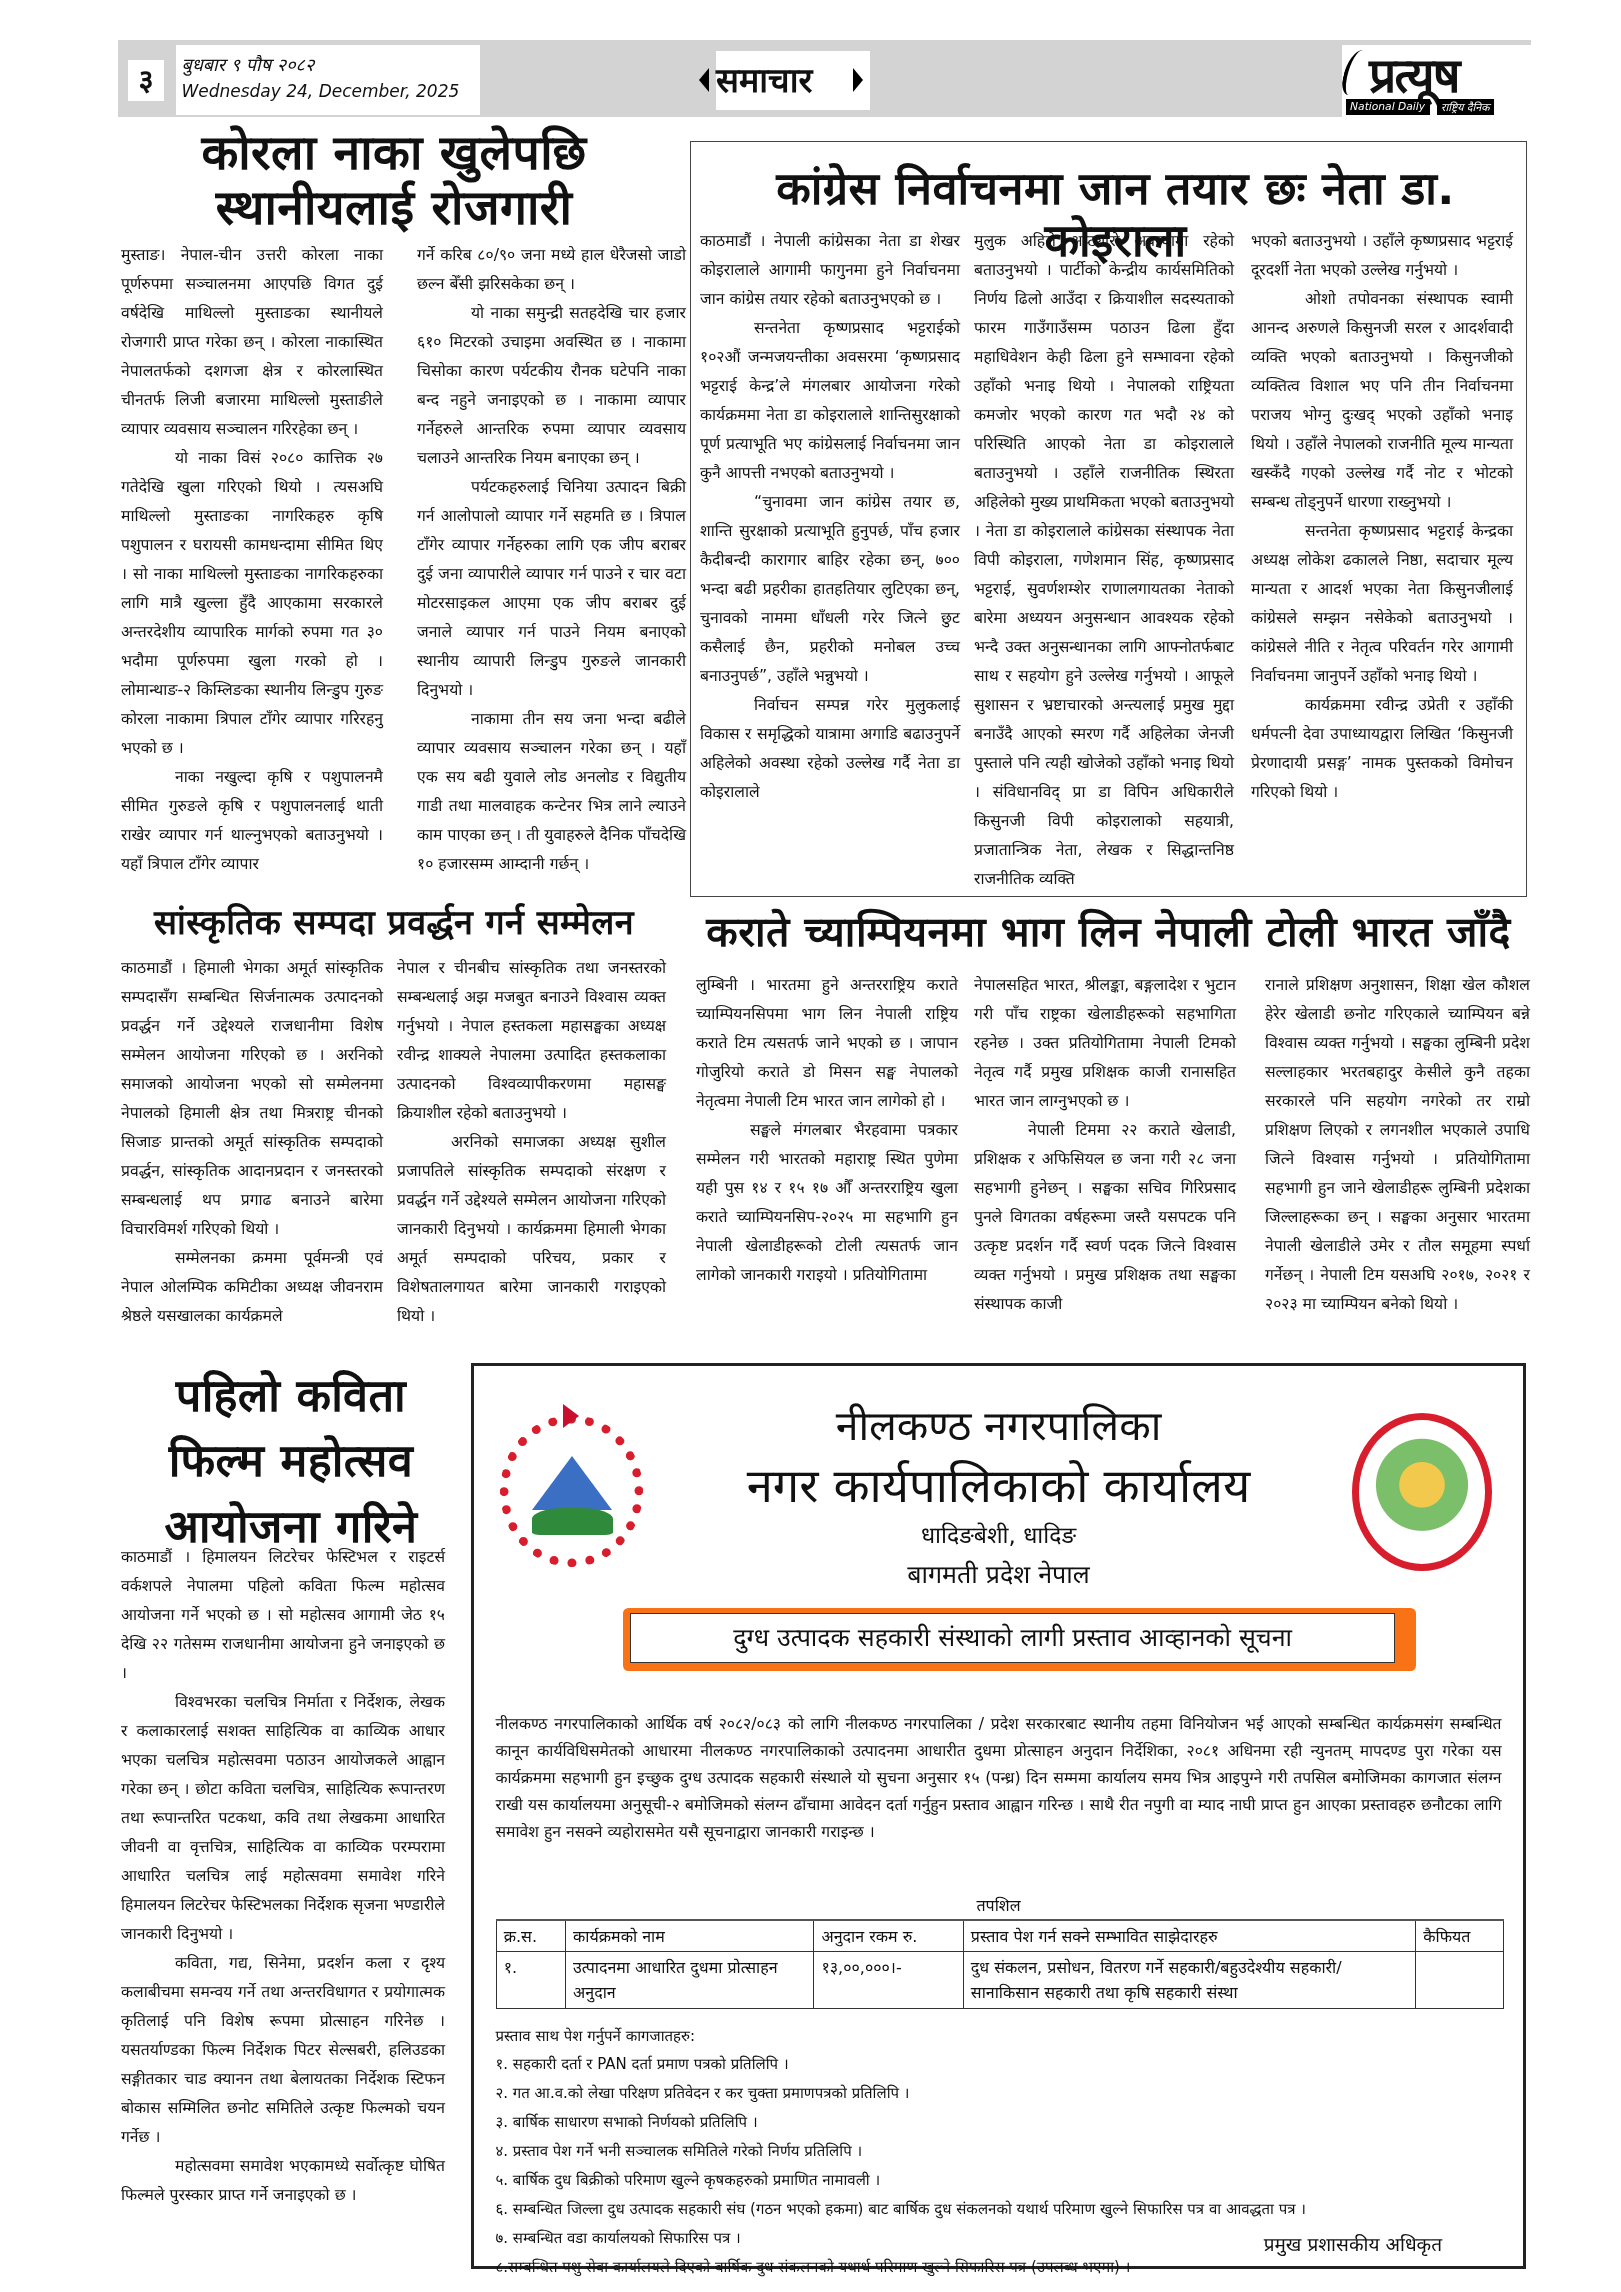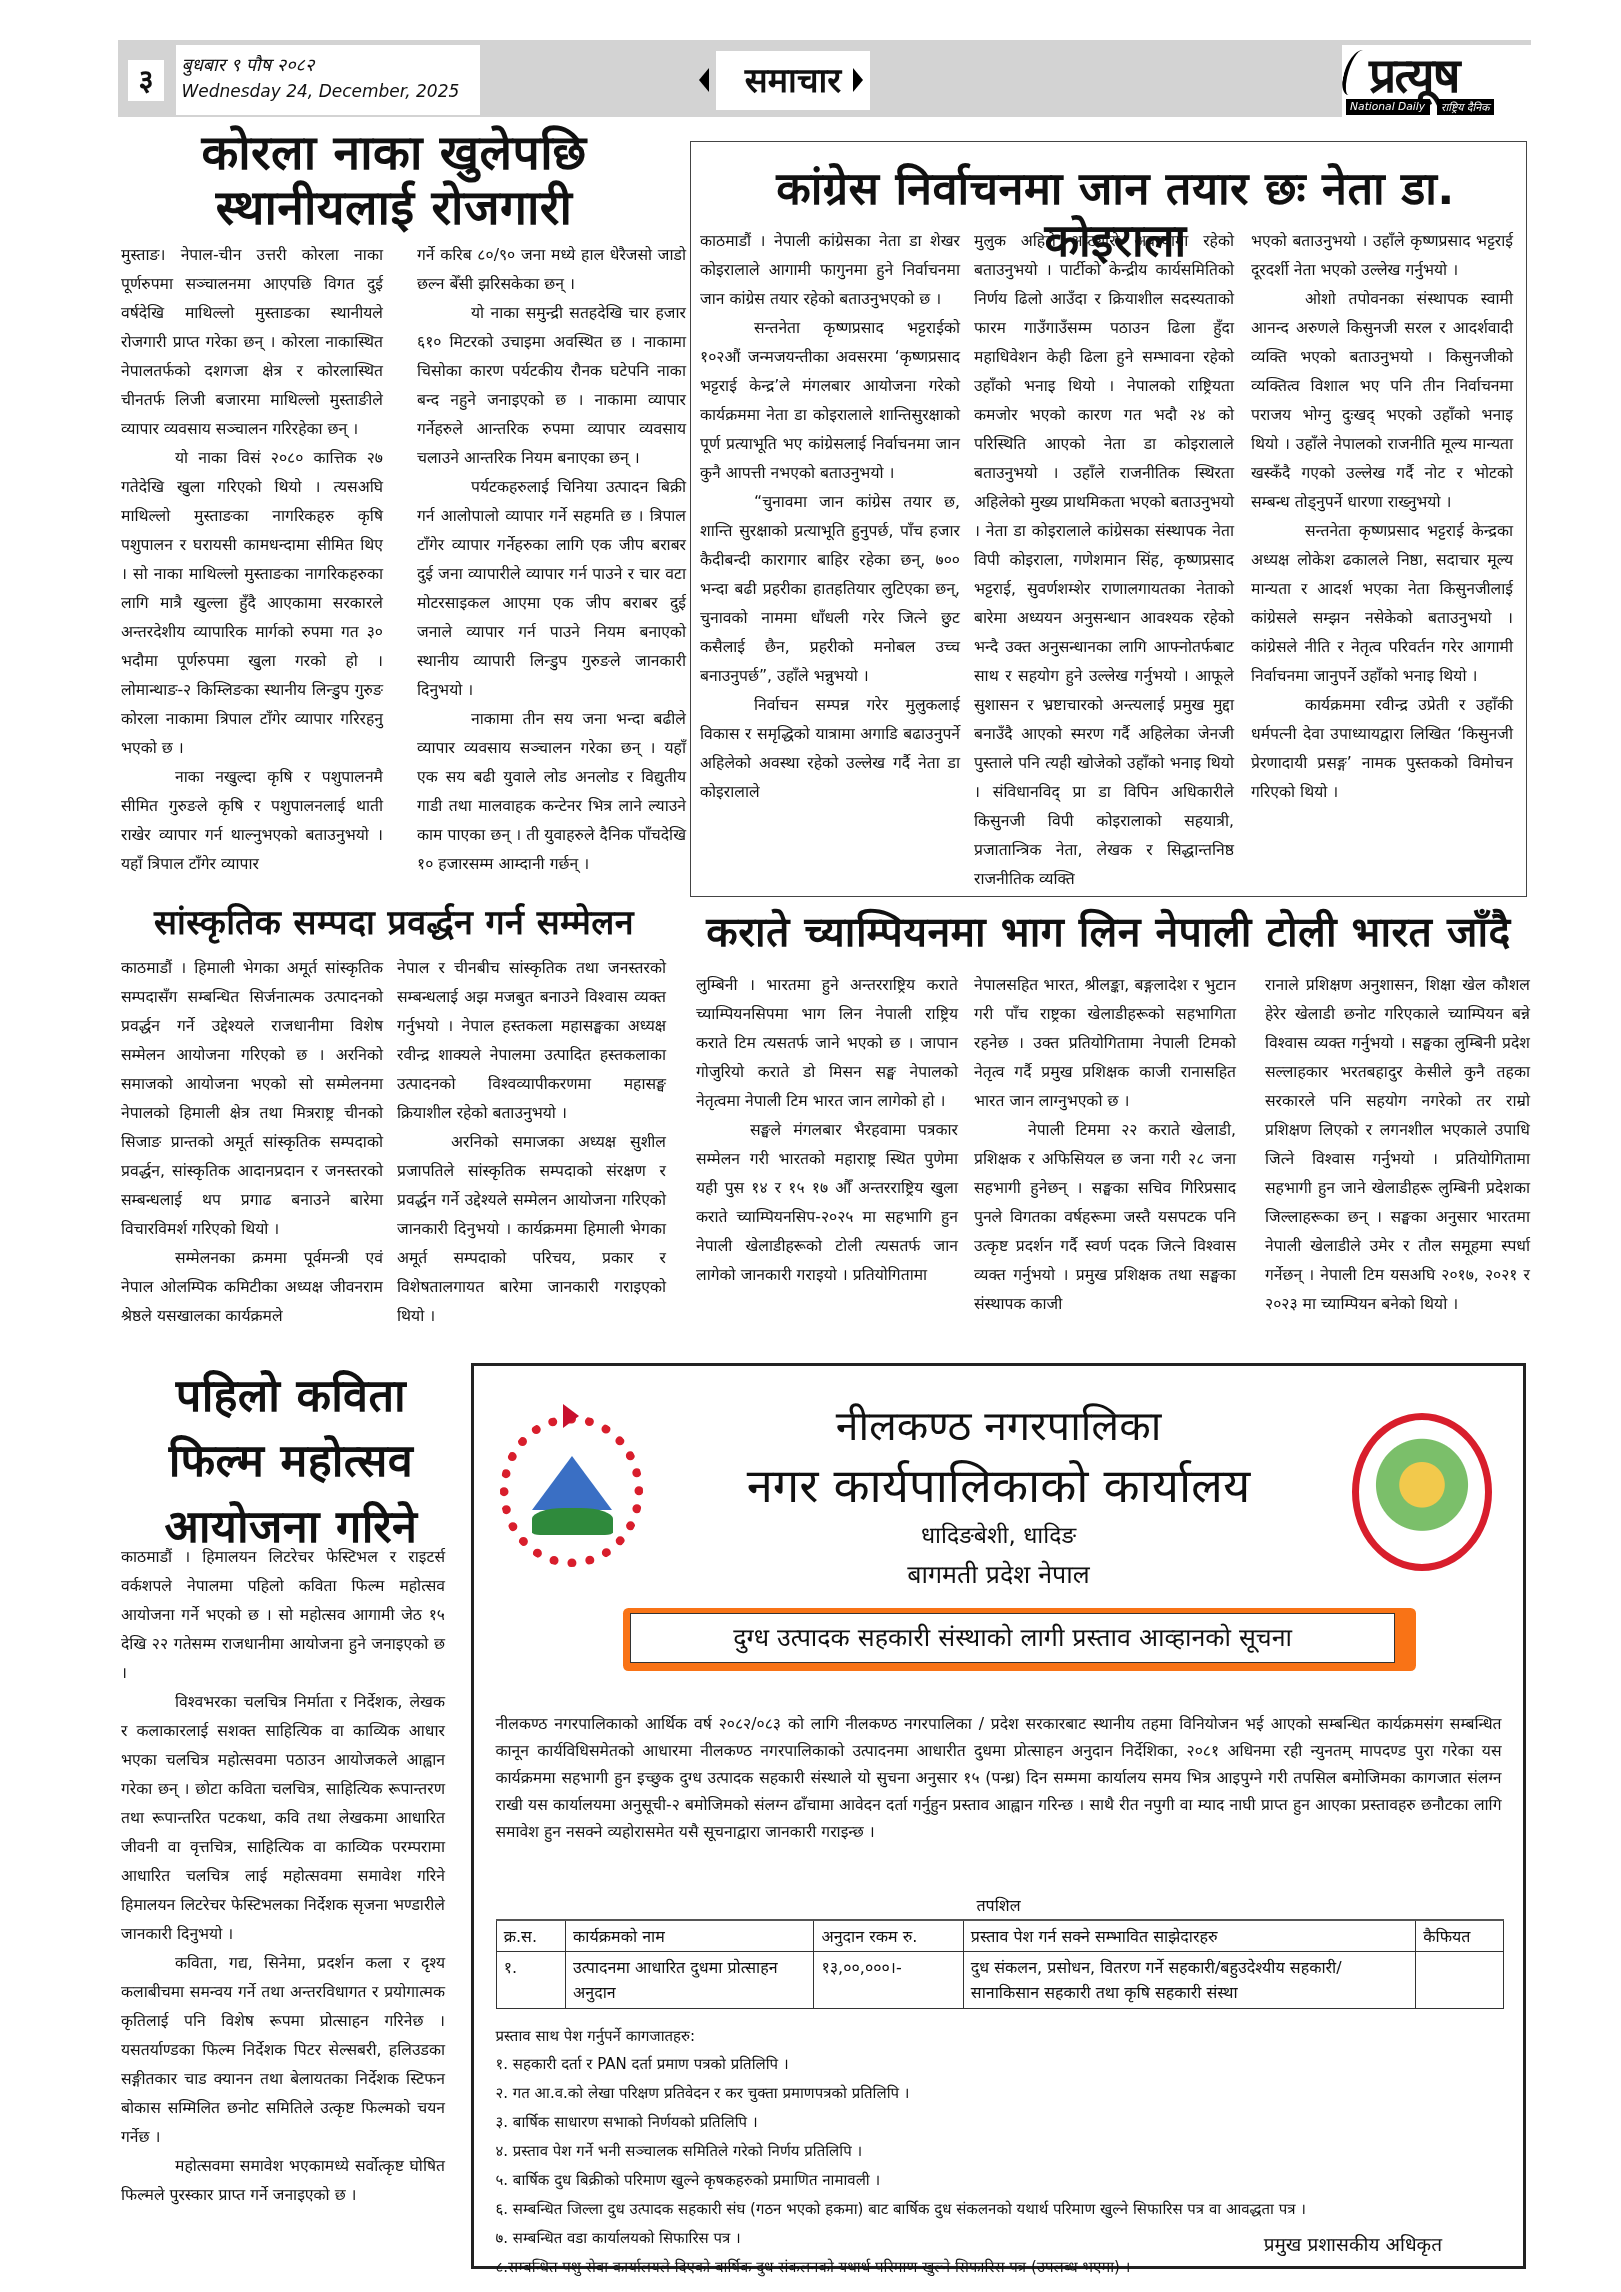--- a/index.html
+++ b/index.html
@@ -5,21 +5,21 @@
   html, body { margin:0; padding:0; background:#fff; }
   body { width:1622px; height:2293px; position:relative; overflow:hidden;
          font-family:"DejaVu Sans", sans-serif; color:#111; }
   .abs { position:absolute; }
   
   .hdr { left:118px; top:40px; width:1413px; height:77px; background:#d3d3d3; }
   .pgno { left:128px; top:60px; width:36px; height:41px; background:#fff; font-size:29px; font-weight:bold; text-align:center; line-height:41px; }
   .datebox { left:176px; top:45px; width:304px; height:70px; background:#fff; }
   .date-np { position:absolute; left:5.4px; top:7.2px; font-size:18px; font-style:italic; }
   .date-en { position:absolute; left:5.4px; top:36px; font-size:17px; font-style:italic; }
-  .section { left:716px; top:51px; width:154px; height:59px; background:#fff; font-size:34px; font-weight:bold; text-align:center; line-height:59px; }
+  .section { left:716px; top:51px; width:154px; height:59px; background:#fff; font-size:34px; font-weight:bold; line-height:59px; }
   .arrow-l { left:699px; top:68px; width:0; height:0; border-top:12.5px solid transparent; border-bottom:12.5px solid transparent; border-right:10.7px solid #000; }
   .arrow-r { left:853px; top:68px; width:0; height:0; border-top:12.5px solid transparent; border-bottom:12.5px solid transparent; border-left:10.7px solid #000; }
   .logo { left:1342px; top:45px; width:190px; height:72px; background:#fff; }
   .logo-main { position:absolute; left:27px; top:-3.6px; font-size:48px; font-weight:bold; letter-spacing:-1.8px; }
   .logo-sub { position:absolute; left:3.6px; top:54px; display:flex; gap:7px; }
   .logo-sub span { background:#000; color:#fff; font-size:10.7px; padding:0.9px 4.5px; font-style:italic; }
   .logo-flame { position:absolute; left:1.8px; top:5.4px; width:19.7px; height:45px; border-left:4.5px solid #000; border-radius:60% 0 0 40%; transform:skewX(-12deg); }
 
   h1.head { margin:0; font-weight:bold; text-align:center; line-height:1.15; letter-spacing:0.4px; }
   .col { position:absolute; font-size:15.7px; line-height:29px; text-align:justify; }

